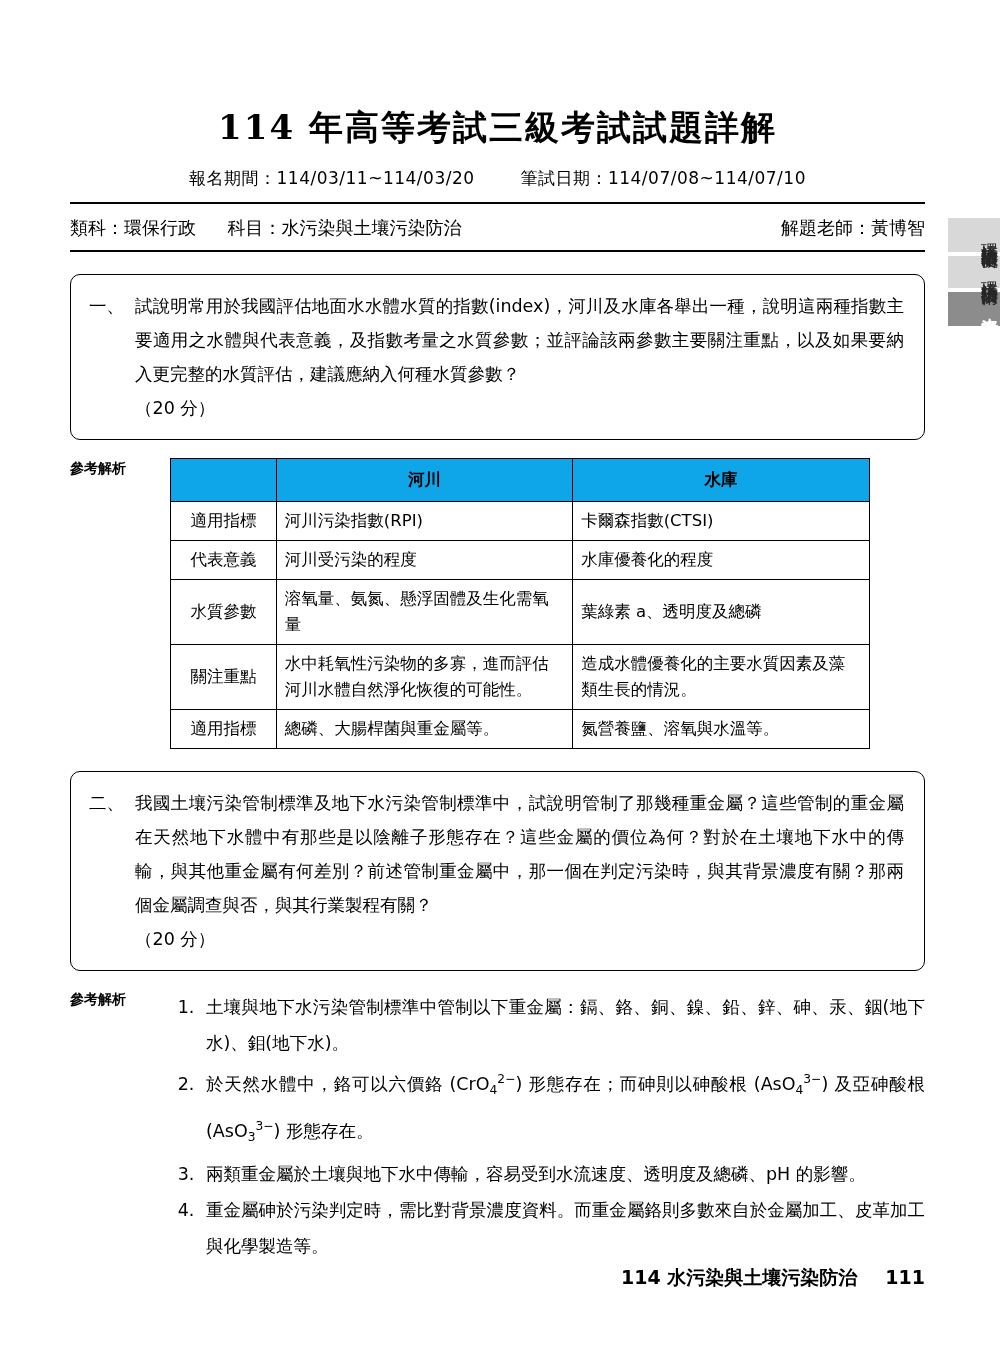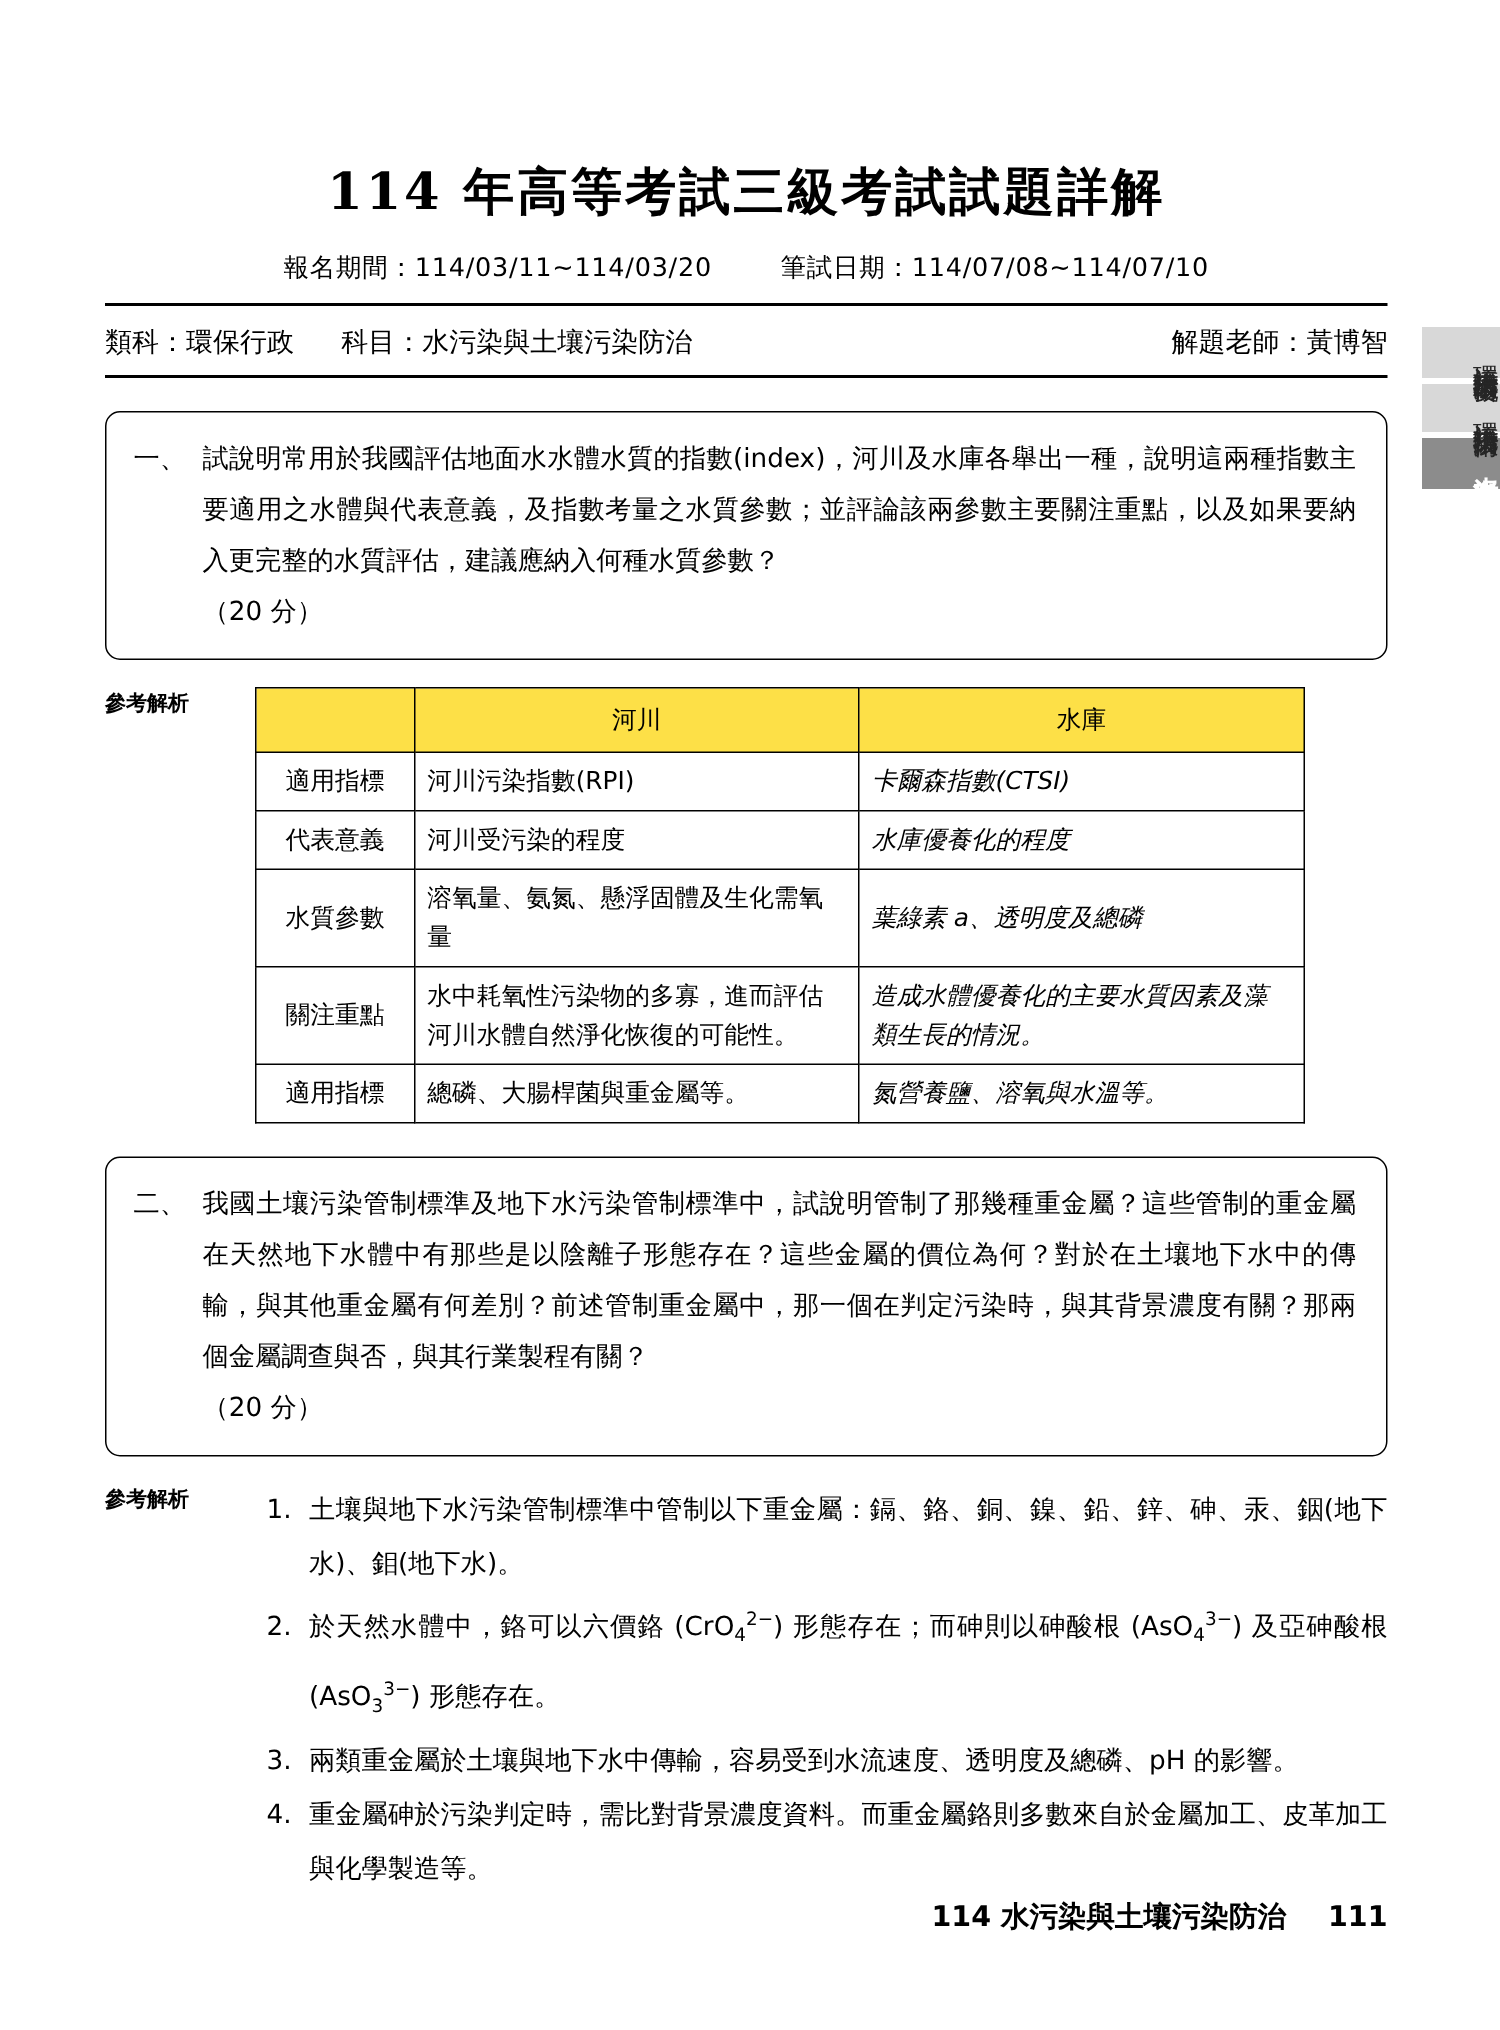--- a/index.html
+++ b/index.html
@@ -139,31 +139,31 @@
     font-family: "DejaVu Sans", "Liberation Sans", sans-serif;
     font-size: 16.5px;
     line-height: 26px;
   }
   table.qtable th, table.qtable td {
     border: 1px solid #000;
     padding: 6px 8px;
     vertical-align: middle;
   }
   table.qtable th {
-    background: #fde047;
-    font-weight: normal;
+    background: #0ea5e9;
+    font-weight: bold;
     text-align: center;
     height: 30px;
   }
   table.qtable td.rowhead {
     width: 92px;
     text-align: center;
   }
   table.qtable td.c1 { width: 290px; }
-  table.qtable td.c2 { width: 290px; font-style: italic; }
+  table.qtable td.c2 { width: 290px; }
 
   
   ol.ansList {
     margin: 0;
     padding-left: 30px;
     font-family: "DejaVu Sans", "Liberation Sans", sans-serif;
     font-size: 17.5px;
     line-height: 36px;
     text-align: justify;
   }

